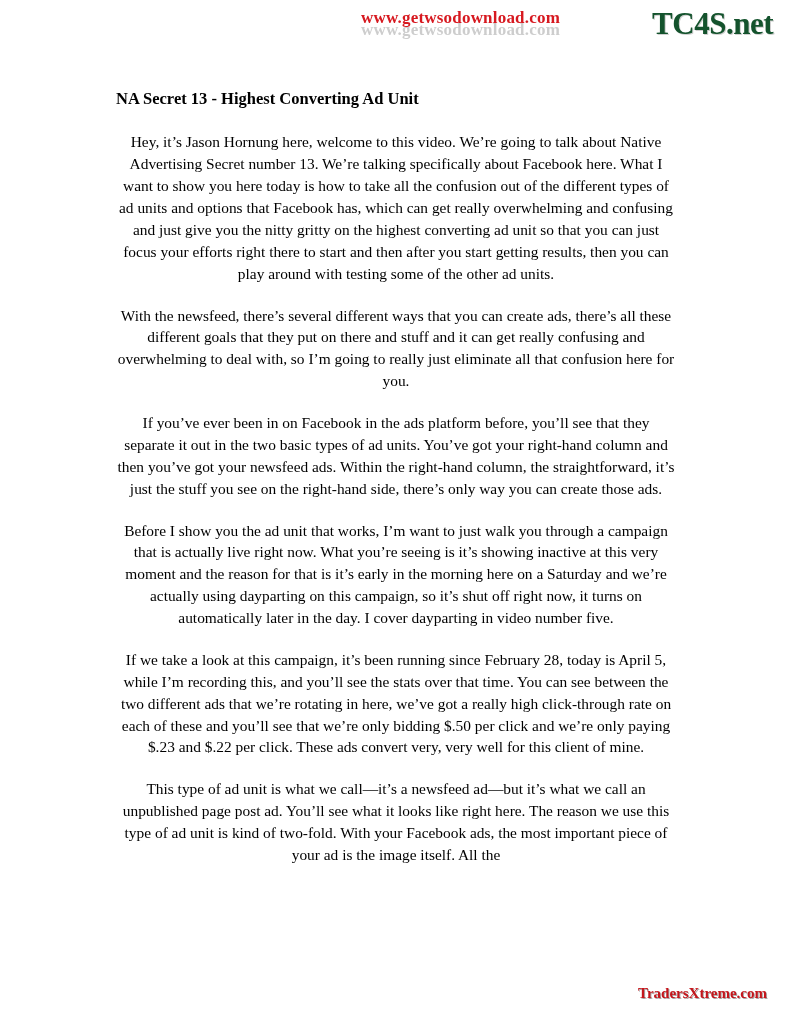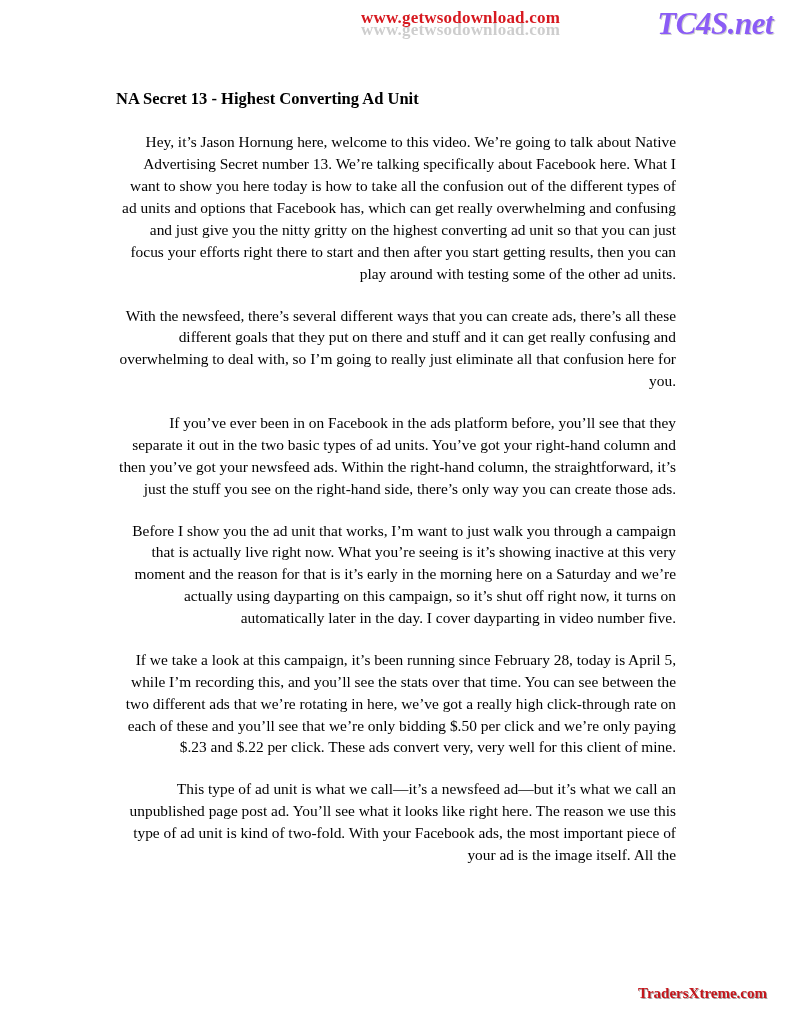--- a/index.html
+++ b/index.html
@@ -44,45 +44,44 @@
     color: #bdbdbd;
     opacity: 0.75;
   }
   .wm-top-right {
     position: absolute;
     top: 6px;
     right: 18px;
     font-family: "Liberation Serif", serif;
     font-size: 31px;
     font-weight: bold;
-    color: #8b5cf6;
+    color: #14532d;
     letter-spacing: -0.5px;
     text-shadow: 1px 1px 0 #d0d0d0;
     white-space: nowrap;
-    font-style: italic;
   }
 
   
   .content {
     position: absolute;
     left: 116px;
     top: 88px;
     width: 560px;
   }
   h1.doc-title {
     font-size: 16.5px;
     font-weight: bold;
     margin: 0 0 22px 0;
     line-height: 1.3;
   }
   p.para {
     font-size: 15.4px;
     line-height: 1.42;
     margin: 0 0 20px 0;
-    text-align: right;
+    text-align: center;
   }
 
   
   .wm-center {
     position: absolute;
     left: 237px;
     top: 487px;
     font-family: "Liberation Serif", serif;
     font-size: 33px;
     font-weight: bold;

